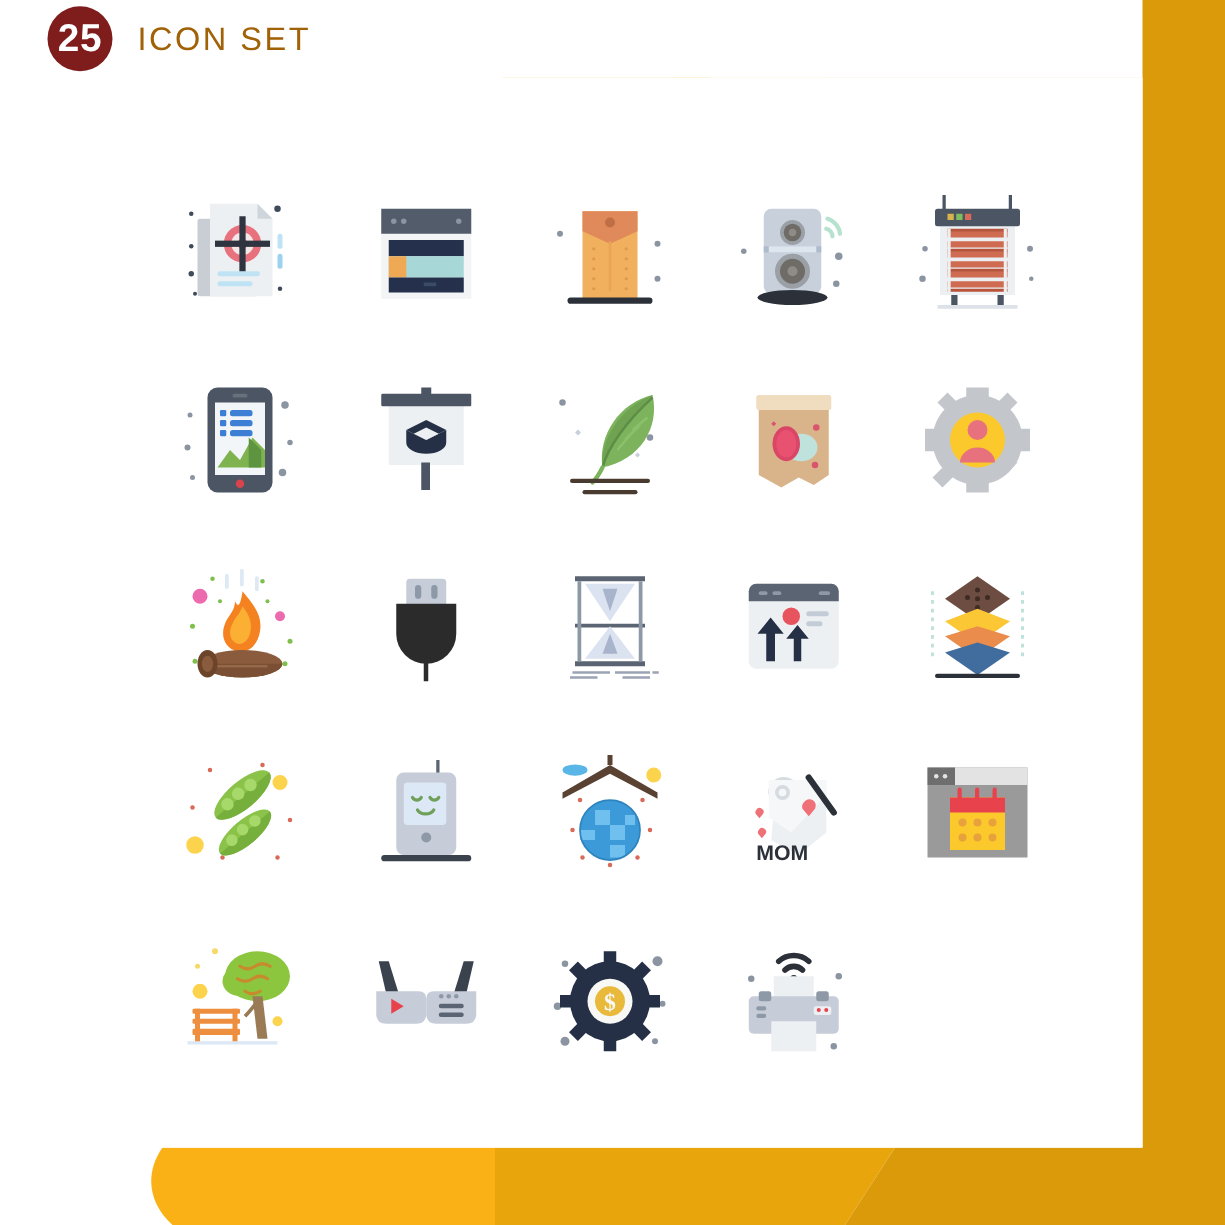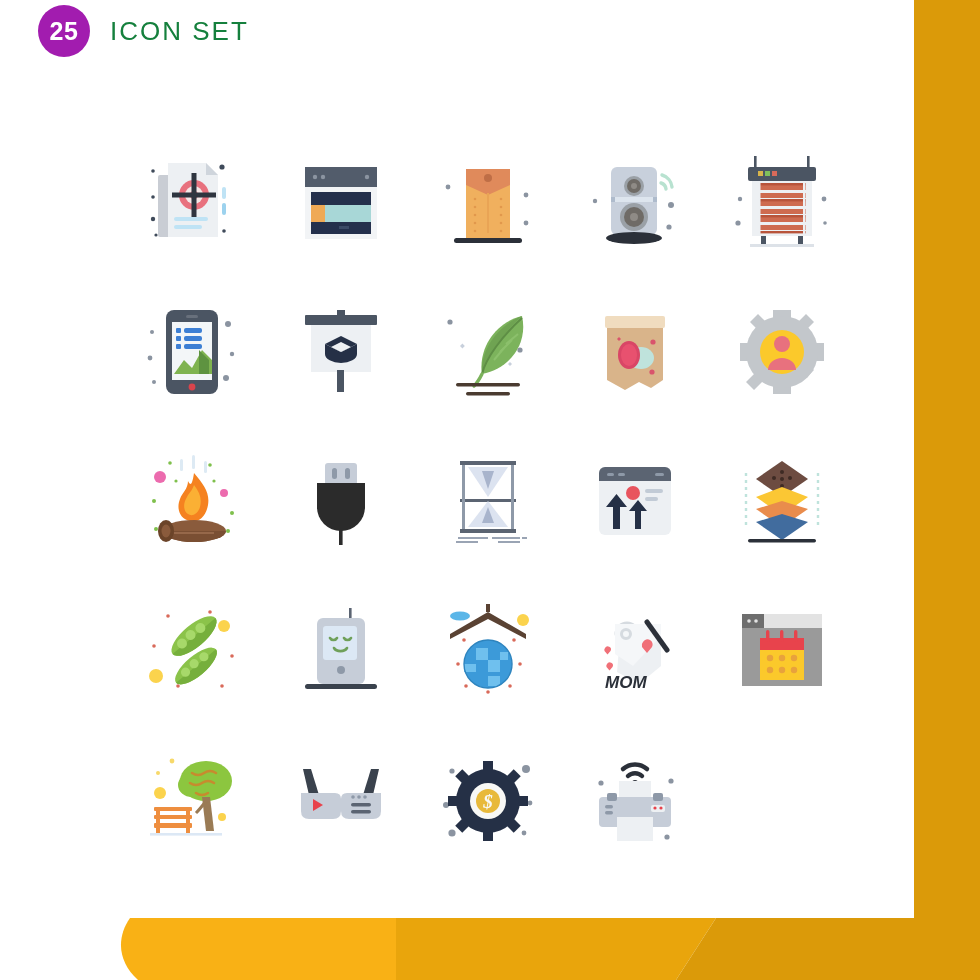--- a/index.html
+++ b/index.html
@@ -30,39 +30,38 @@
   }
 
   
   .header {
     position:absolute; left:0; top:0; width:914px; height:62px;
     display:flex; align-items:center; padding-left:38px; gap:20px;
     background:#ffffff;
   }
   .badge {
     width:52px; height:52px; border-radius:50%;
-    background:#a21caf;
+    background:#7f1d1d;
     color:#ffffff;
     display:flex; align-items:center; justify-content:center;
-    font-size:25px; font-weight:bold; letter-spacing:0.5px;
+    font-size:31px; font-weight:bold; letter-spacing:0.5px;
   }
   .title {
-    font-size:26px; color:#15803d; letter-spacing:2px;
+    font-size:26px; color:#a16207; letter-spacing:2px;
     text-transform:uppercase; font-weight:400;
   }
 
   
   .grid {
     position:absolute;
     left:120px; top:128px;
     width:735px;
     display:grid;
     grid-template-columns:repeat(5,147px);
     grid-auto-rows:149px;
-    font-style:italic;
   }
   .cell {
     position:relative;
     display:flex; align-items:center; justify-content:center;
   }
   .ic { position:relative; width:100px; height:100px; }
   .ic svg { display:block; width:100px; height:100px; }
 </style>
 </head>
 <body>

